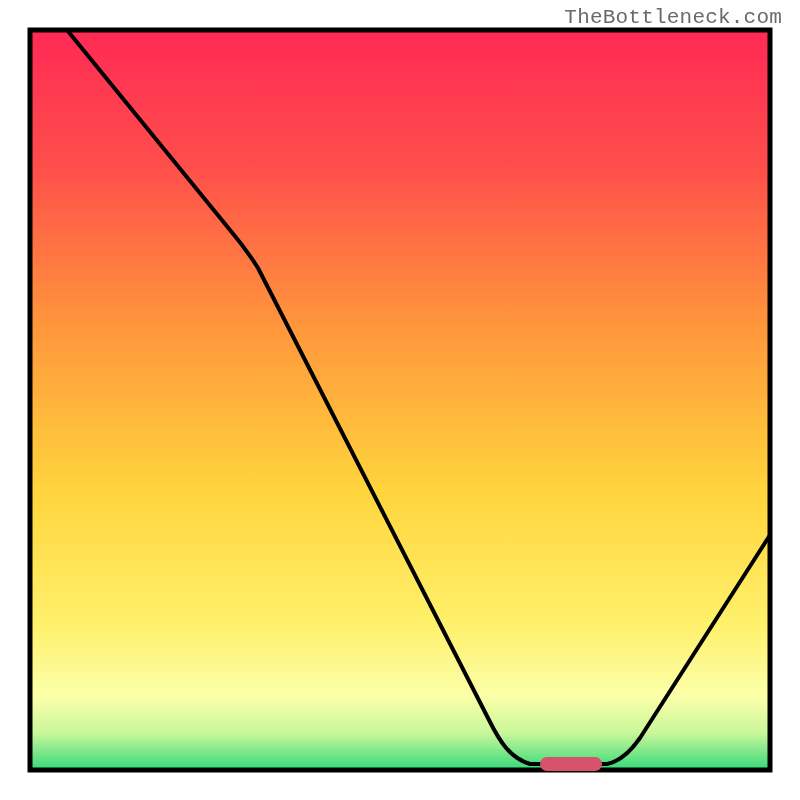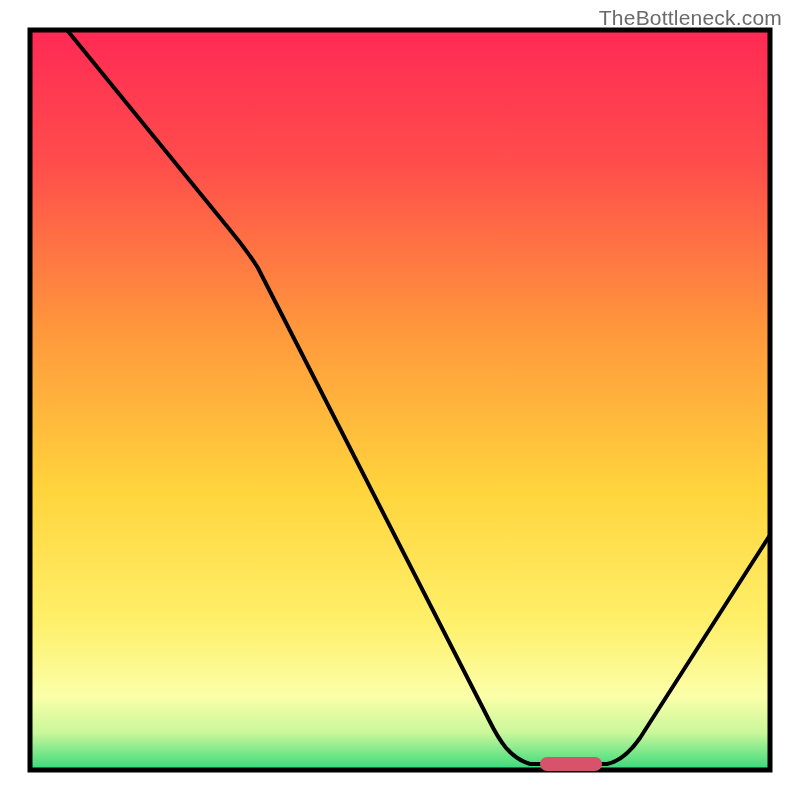--- a/index.html
+++ b/index.html
@@ -16,20 +16,21 @@
     height: 800px;
   }
   .watermark {
     position: absolute;
     top: 6px;
     right: 18px;
     font-size: 21px;
     color: #6a6a6a;
     font-weight: 500;
     letter-spacing: 0.2px;
+    font-family: Liberation Mono, monospace;
   }
   svg {
     display: block;
   }
 </style>
 </head>
 <body>
 
 <div class="chart-container">
   <div class="watermark">TheBottleneck.com</div>

